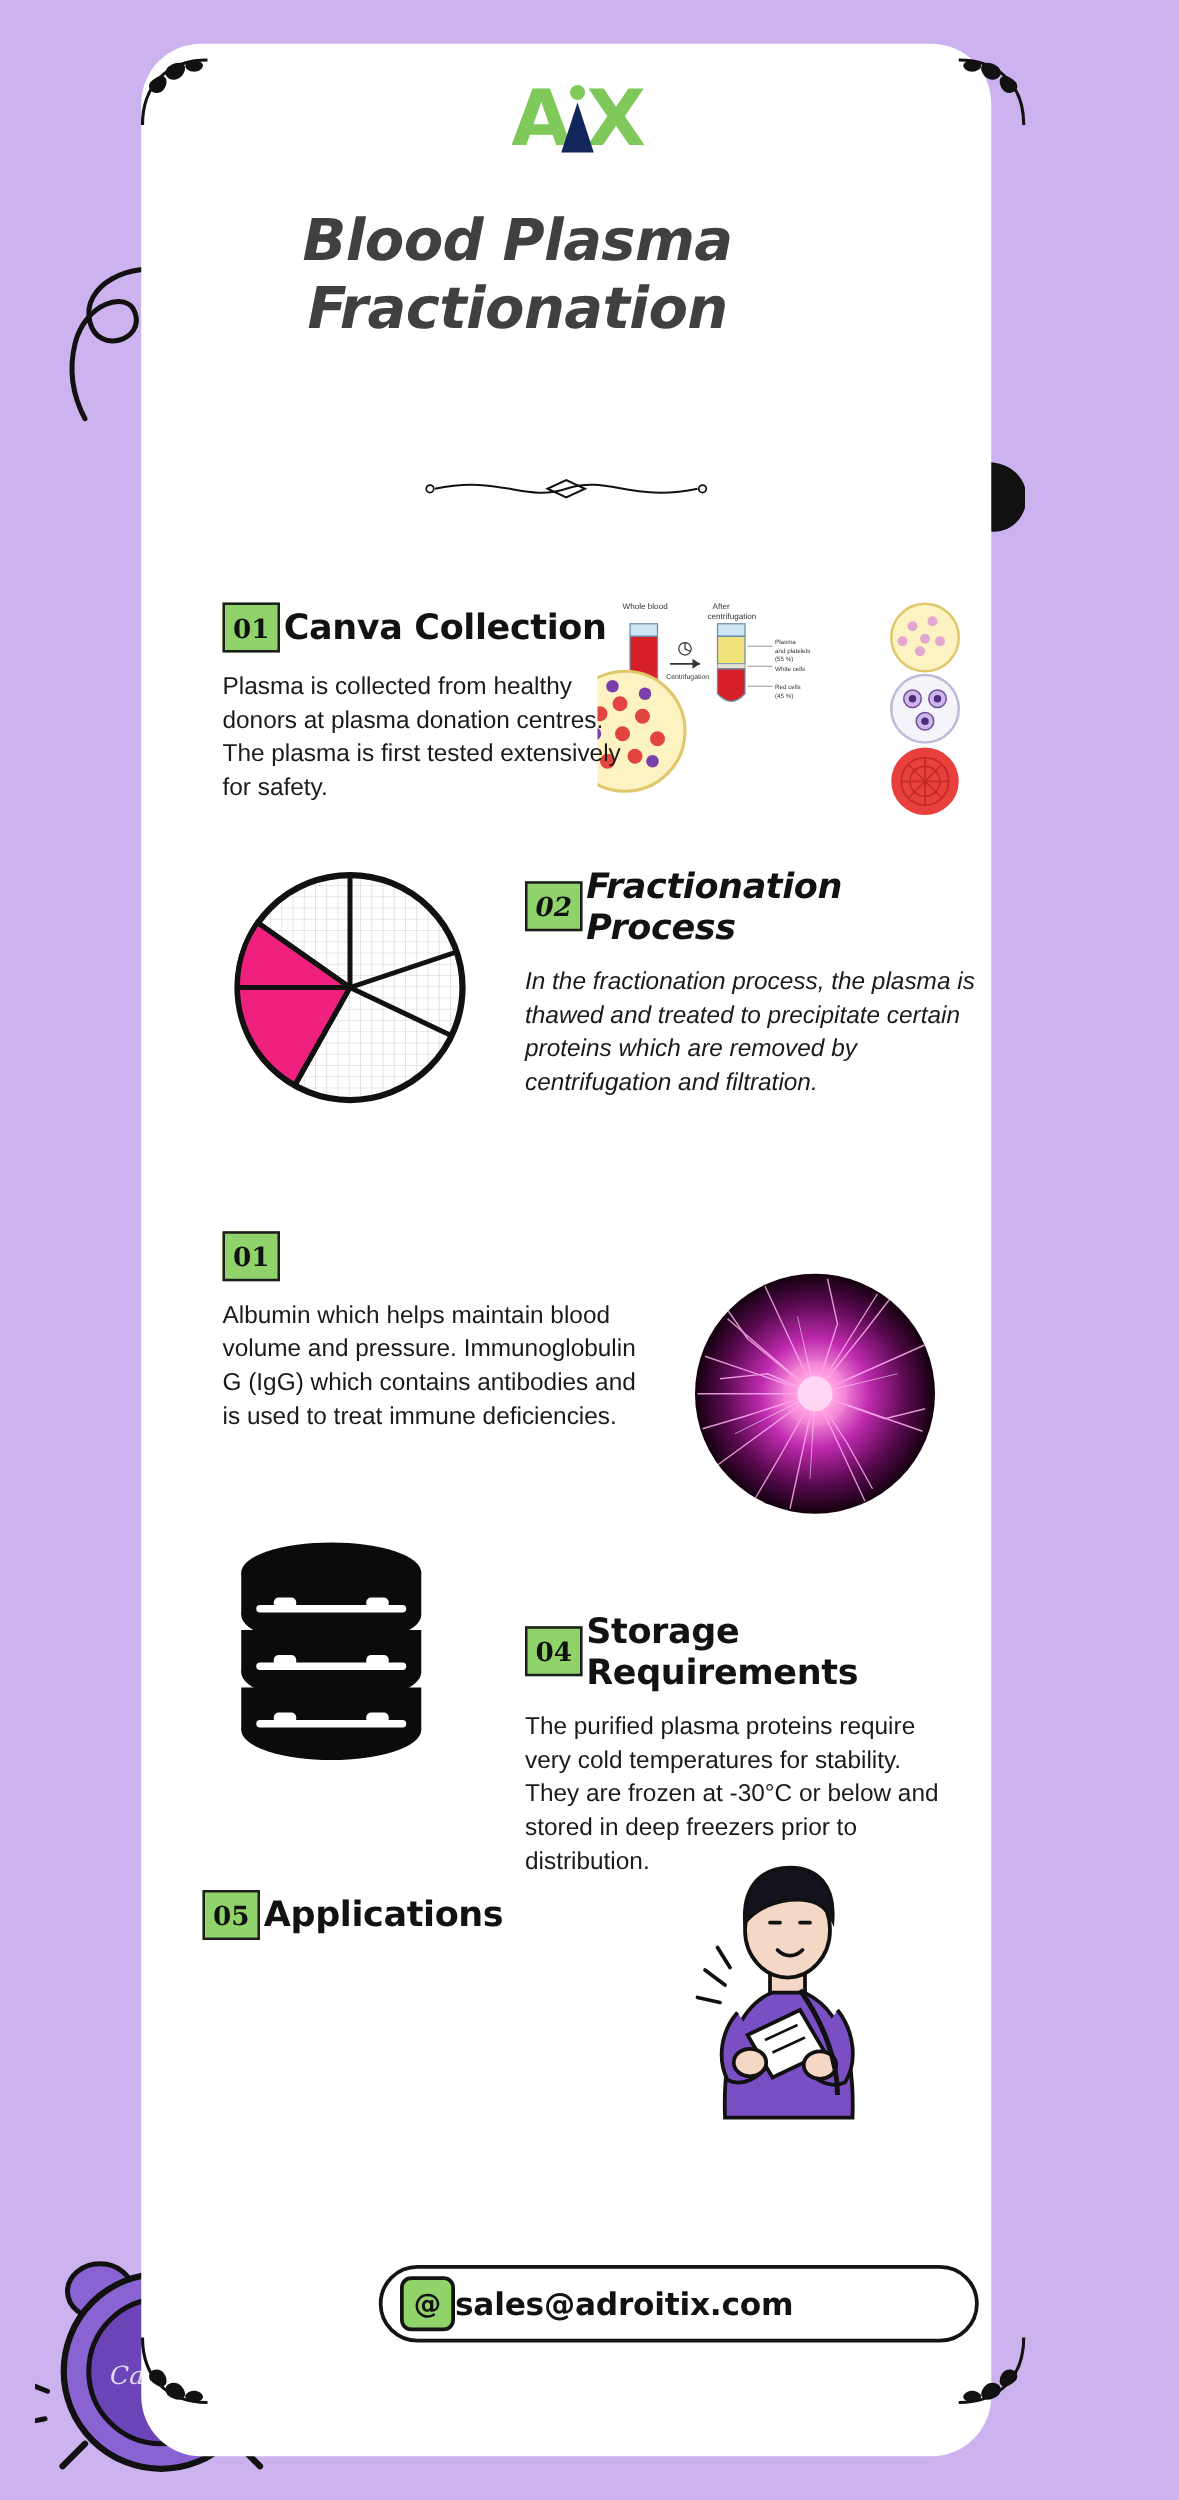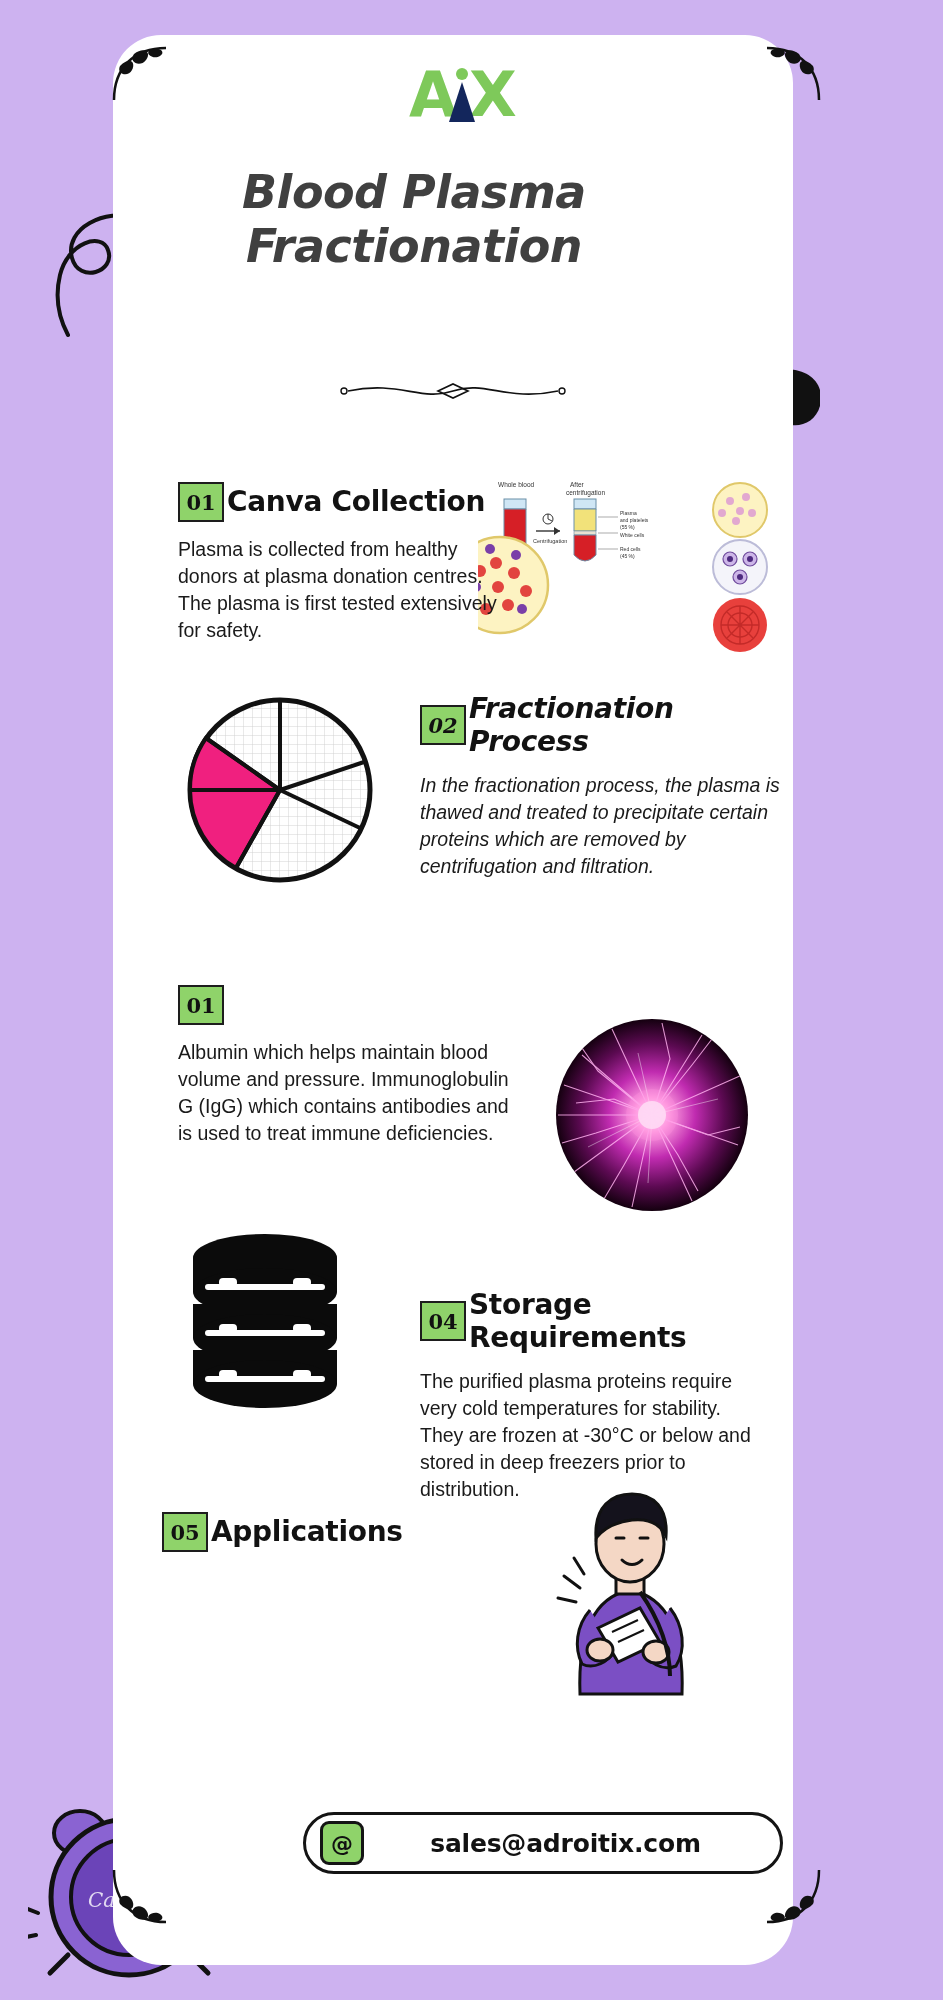--- a/index.html
+++ b/index.html
@@ -228,21 +228,21 @@
     border: 3px solid #141414;
     background: #8fd36a;
     border-radius: 9px;
     display: flex; align-items: center; justify-content: center;
     font-size: 22px; font-weight: 700; color: #111;
     font-family: "DejaVu Sans", sans-serif;
     flex: none;
   }
   .footer-email {
     flex: 1;
-    text-align: center;
+    text-align: left;
     font-size: 25px;
     font-weight: 700;
     color: #121212;
     font-family: "DejaVu Sans", sans-serif;
     padding-right: 13px;
     letter-spacing: -0.2px;
   }
 
   .canva-wm {
     position: absolute;

